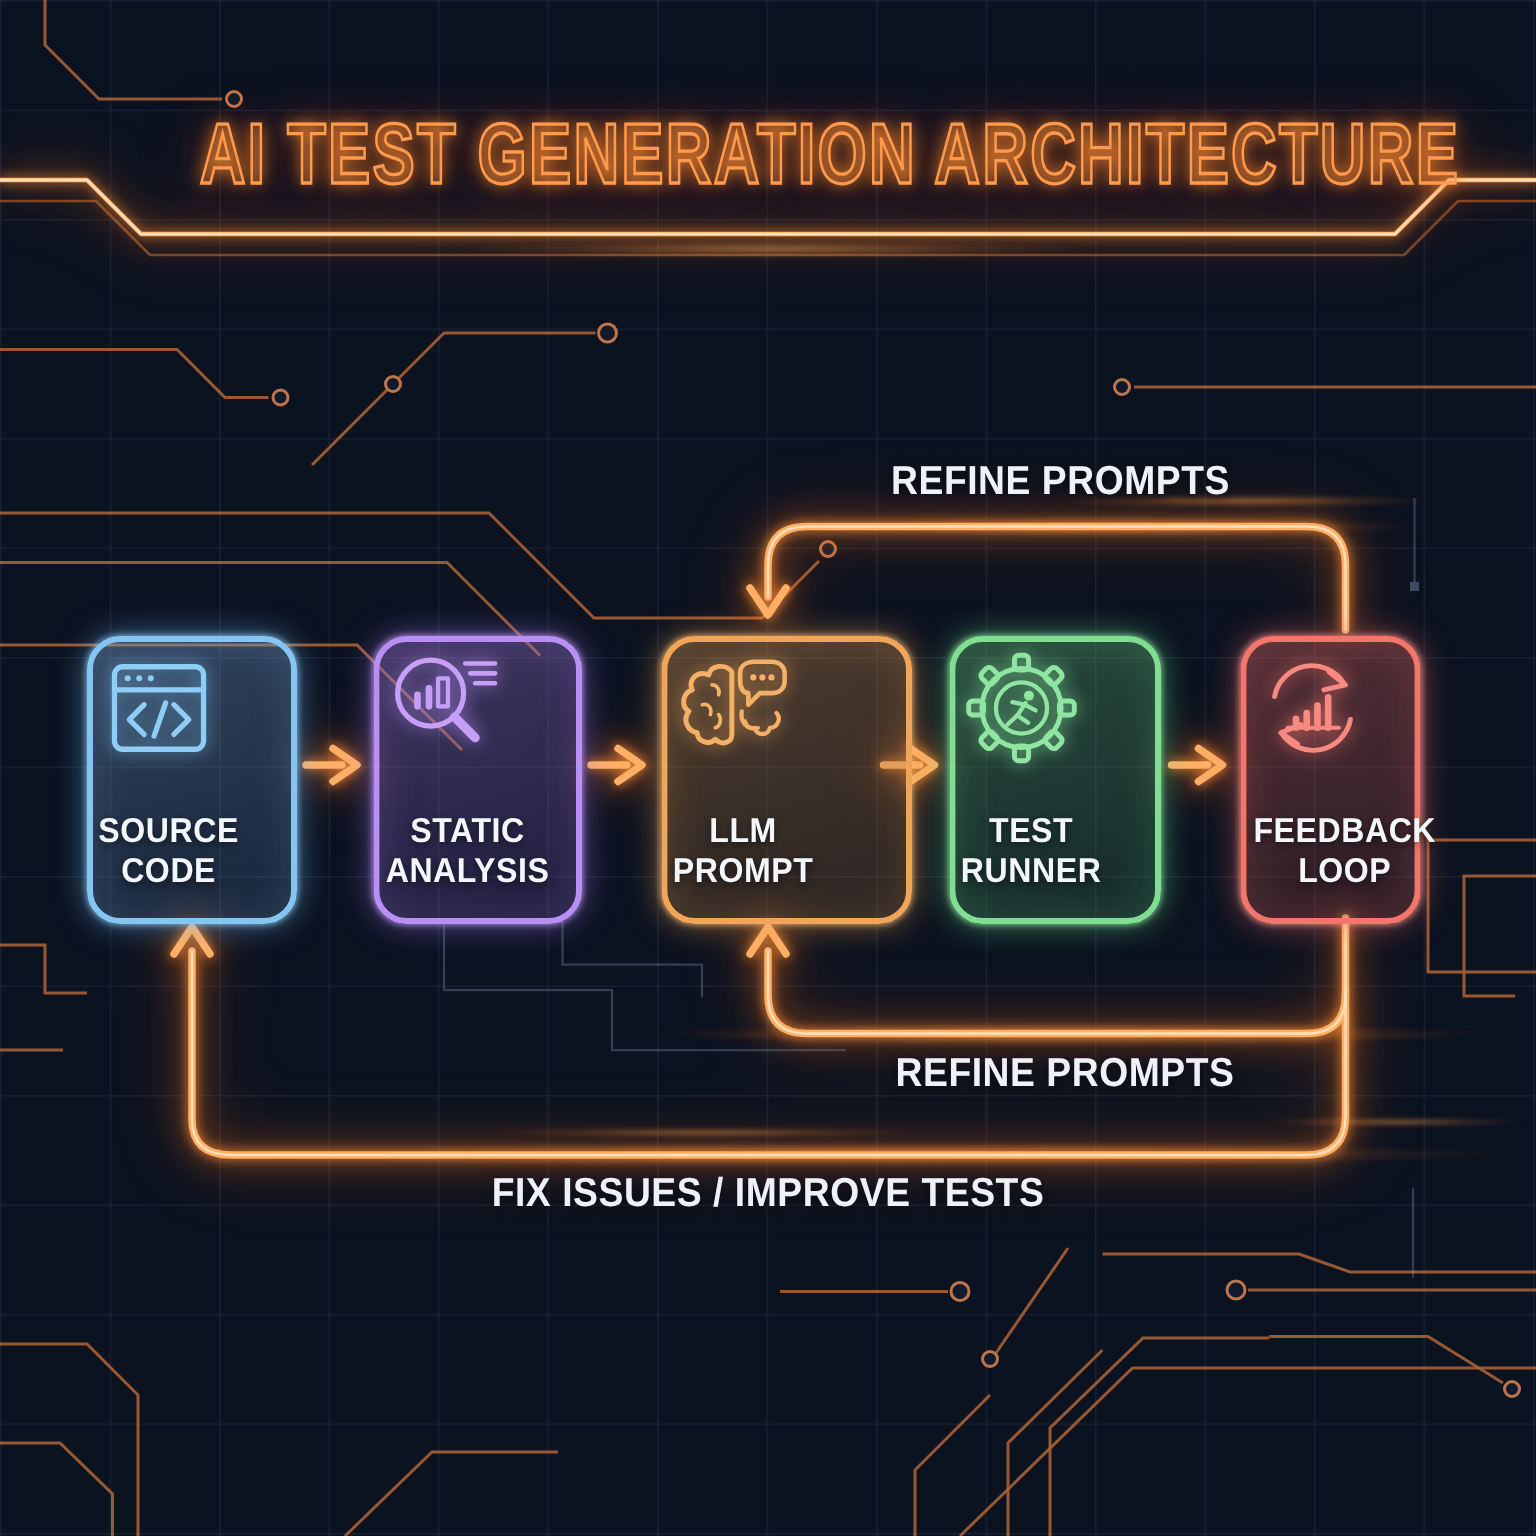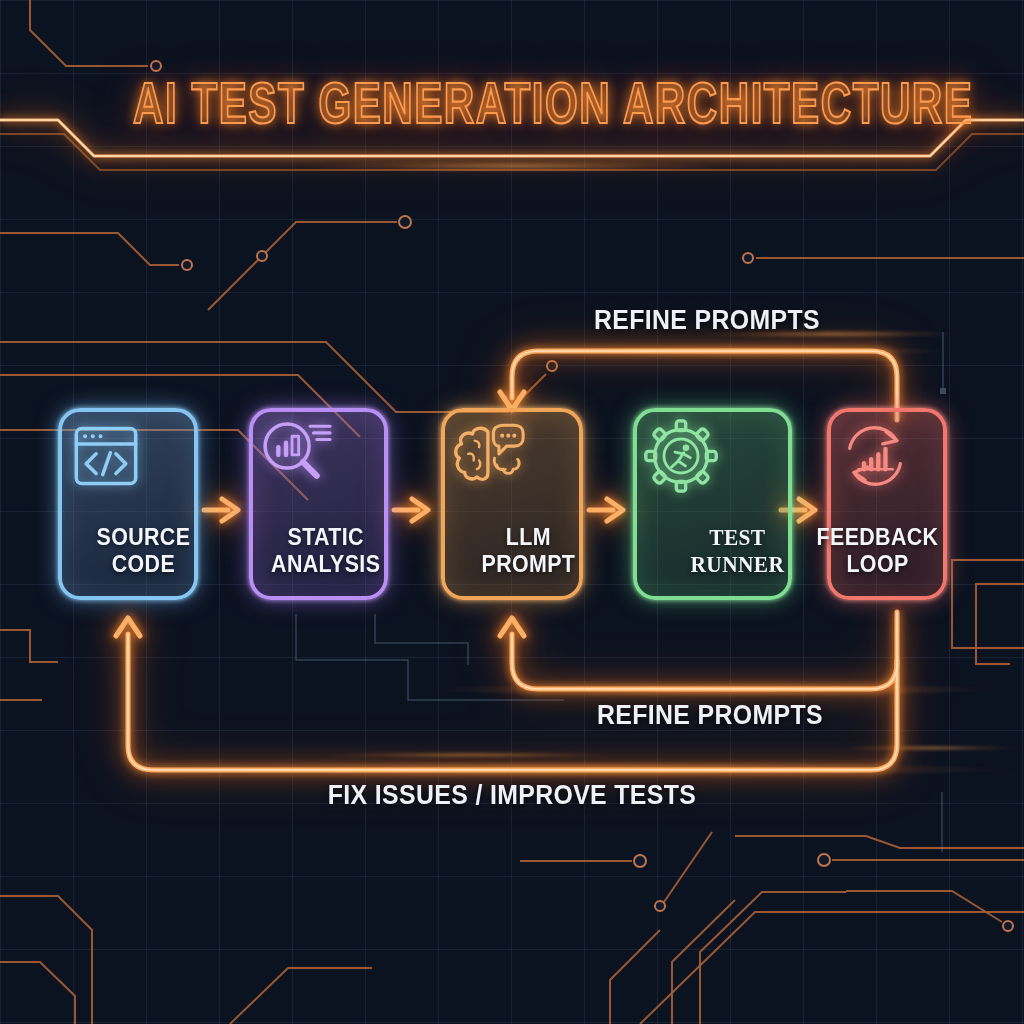--- a/index.html
+++ b/index.html
@@ -35,37 +35,37 @@
     position:absolute;top:70px;left:0;width:1024px;text-align:center;
     font-size:57px;font-weight:bold;letter-spacing:2px;white-space:nowrap;
     transform:scaleX(.74);transform-origin:512px 50%;
     color:rgba(255,150,70,.14);
     -webkit-text-stroke:2.2px #ff9a4d;
     text-shadow:0 0 12px rgba(255,140,45,.85),0 0 30px rgba(255,110,20,.5),0 0 60px rgba(255,100,10,.3);
   }
 
   
   .node{
-    position:absolute;top:408px;height:192px;border-radius:22px;border:4px solid;
-    box-sizing:border-box;display:flex;flex-direction:column;align-items:flex-end;padding-top:20px;
+    position:absolute;top:424px;height:192px;border-radius:22px;border:4px solid;
+    box-sizing:border-box;display:flex;flex-direction:column;align-items:flex-start;padding-top:20px;
   }
   .node .icon{width:88px;height:88px;fill:none;stroke-linecap:round;stroke-linejoin:round;}
   .node .label{
     margin-top:auto;margin-bottom:18px;text-align:center;font-weight:bold;font-size:23px;line-height:27px;
     letter-spacing:.4px;color:#f3f7fc;text-shadow:0 2px 6px rgba(0,0,0,.55);transform:scaleX(.93);white-space:nowrap;
   }
   .node .label span{display:block;}
   .n1{left:58px;width:140px;border-color:#84c5f2;background:linear-gradient(165deg,rgba(120,160,205,.34),rgba(70,100,145,.24));
       box-shadow:0 0 22px rgba(110,185,245,.55),0 0 5px rgba(170,220,255,.9),inset 0 0 28px rgba(130,190,240,.18);}
   .n2{left:249px;width:139px;border-color:#b98ef5;background:linear-gradient(165deg,rgba(150,115,205,.36),rgba(95,70,150,.26));
       box-shadow:0 0 22px rgba(165,120,240,.55),0 0 5px rgba(210,175,255,.9),inset 0 0 28px rgba(175,130,245,.18);}
-  .n3{left:441px;width:142px;border-color:#f0a558;background:linear-gradient(165deg,rgba(200,140,75,.34),rgba(135,90,45,.26));
+  .n3{left:441px;width:167px;border-color:#f0a558;background:linear-gradient(165deg,rgba(200,140,75,.34),rgba(135,90,45,.26));
       box-shadow:0 0 22px rgba(240,160,70,.55),0 0 5px rgba(255,205,150,.9),inset 0 0 28px rgba(245,170,85,.18);}
-  .n4{left:633px;width:159px;border-color:#80de93;background:linear-gradient(165deg,rgba(95,175,115,.34),rgba(55,115,75,.26));
-      box-shadow:0 0 22px rgba(100,220,130,.55),0 0 5px rgba(175,245,190,.9),inset 0 0 28px rgba(110,225,140,.18);font-family:Liberation Serif, serif;}
+  .n4{left:633px;width:141px;border-color:#80de93;background:linear-gradient(165deg,rgba(95,175,115,.34),rgba(55,115,75,.26));
+      box-shadow:0 0 22px rgba(100,220,130,.55),0 0 5px rgba(175,245,190,.9),inset 0 0 28px rgba(110,225,140,.18);}
   .n5{left:827px;width:120px;border-color:#f2766b;background:linear-gradient(165deg,rgba(205,95,90,.36),rgba(140,60,60,.26));
       box-shadow:0 0 22px rgba(240,105,95,.55),0 0 5px rgba(255,175,165,.9),inset 0 0 28px rgba(245,120,110,.18);}
   .n1 .icon{stroke:#8ecdf6;filter:drop-shadow(0 0 6px rgba(130,196,242,.85));}
   .n2 .icon{stroke:#c79ef8;filter:drop-shadow(0 0 6px rgba(185,142,245,.85));}
   .n3 .icon{stroke:#f5b068;filter:drop-shadow(0 0 6px rgba(240,165,88,.85));}
   .n4 .icon{stroke:#8fe5a1;filter:drop-shadow(0 0 6px rgba(128,222,147,.85));}
   .n5 .icon{stroke:#f68a80;filter:drop-shadow(0 0 6px rgba(242,118,107,.85));}
 
   
   .loop-label{

